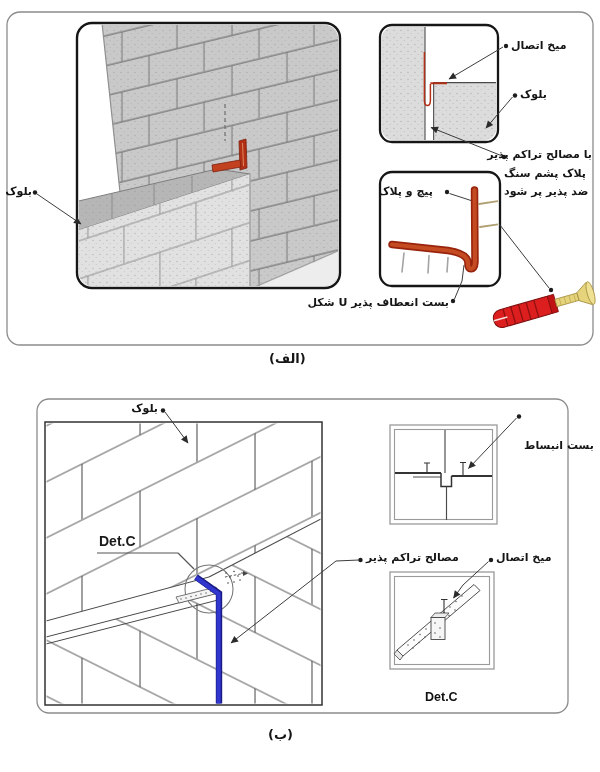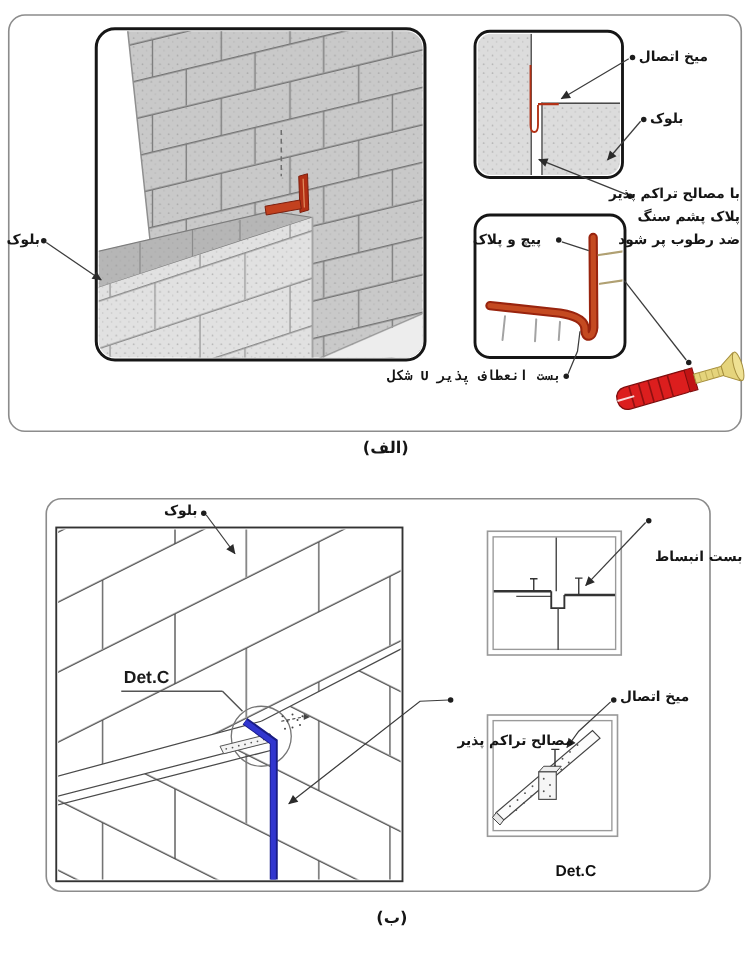--- a/index.html
+++ b/index.html
@@ -1,22 +1,22 @@
 <!DOCTYPE html>
 <html><head>
 <meta charset="utf-8">
 <style>
   html,body{margin:0;padding:0;background:#fff;}
   #stage{position:relative;width:600px;height:772px;background:#fff;overflow:hidden;
          font-family:"DejaVu Sans",sans-serif;}
   #draw{position:absolute;left:0;top:0;z-index:1;}
   .lbl{position:absolute;z-index:2;font:700 11px "DejaVu Sans",sans-serif;color:#151515;
        white-space:nowrap;line-height:13px;}
-  .lbl-center{text-align:right;}
-  .note{line-height:18.5px;text-align:right;}
+  .lbl-center{text-align:left;}
+  .note{line-height:18.5px;text-align:left;}
   .note span{display:block;}
   .latin{font-family:"Liberation Sans","DejaVu Sans",sans-serif;}
   .caption{font-size:13px;}
   .detc-big{font:700 14px "Liberation Sans","DejaVu Sans",sans-serif;color:#1a1a1a;}
   .detc-cap{font:700 12.5px "Liberation Sans","DejaVu Sans",sans-serif;color:#111;}
 </style>
 </head>
 <body>
 
 <div id="stage">
@@ -254,36 +254,36 @@
 
 <div class="lbl" dir="rtl" style="right:568px;top:185px;">بلوک</div>
 
 <div class="lbl" dir="rtl" style="left:511px;top:39px;">میخ اتصال</div>
 
 <div class="lbl" dir="rtl" style="left:520px;top:88px;">بلوک</div>
 
 <div class="lbl note" dir="rtl" style="left:504px;top:146px;width:88px;">
   <span>با مصالح تراکم پذیر</span>
   <span>پلاک پشم سنگ</span>
-  <span>ضد رطوب پر شود</span>
+  <span>ضد پذیر پر شود</span>
 </div>
 
 <div class="lbl" dir="rtl" style="right:167px;top:185px;">پیچ و پلاک</div>
 
-<div class="lbl" dir="rtl" style="right:151px;top:296px;font-family:Liberation Mono, monospace;">بست انعطاف پذیر U شکل</div>
+<div class="lbl" dir="rtl" style="right:151px;top:296px;">بست انعطاف پذیر U شکل</div>
 
 <div class="lbl lbl-center caption" dir="rtl" style="left:269px;top:352px;width:58px;">(الف)</div>
 
 <div class="lbl" dir="rtl" style="right:442px;top:402px;">بلوک</div>
 
 <div class="lbl detc-big latin" style="left:99px;top:533px;">Det.C</div>
 
 <div class="lbl" dir="rtl" style="left:524px;top:407px;margin-top:32px;">بست انبساط</div>
 
-<div class="lbl" dir="rtl" style="left:366px;top:551px;margin-top:35px;">مصالح تراکم پذیر</div>
+<div class="lbl" dir="rtl" style="left:366px;top:551px;">مصالح تراکم پذیر</div>
 
 <div class="lbl" dir="rtl" style="left:496px;top:551px;">میخ اتصال</div>
 
 <div class="lbl lbl-center detc-cap" style="left:425px;top:690px;width:52px;">Det.C</div>
 
 <div class="lbl lbl-center caption" dir="rtl" style="left:268px;top:728px;width:58px;">(ب)</div>
 
 </div>
 
 </body></html>

